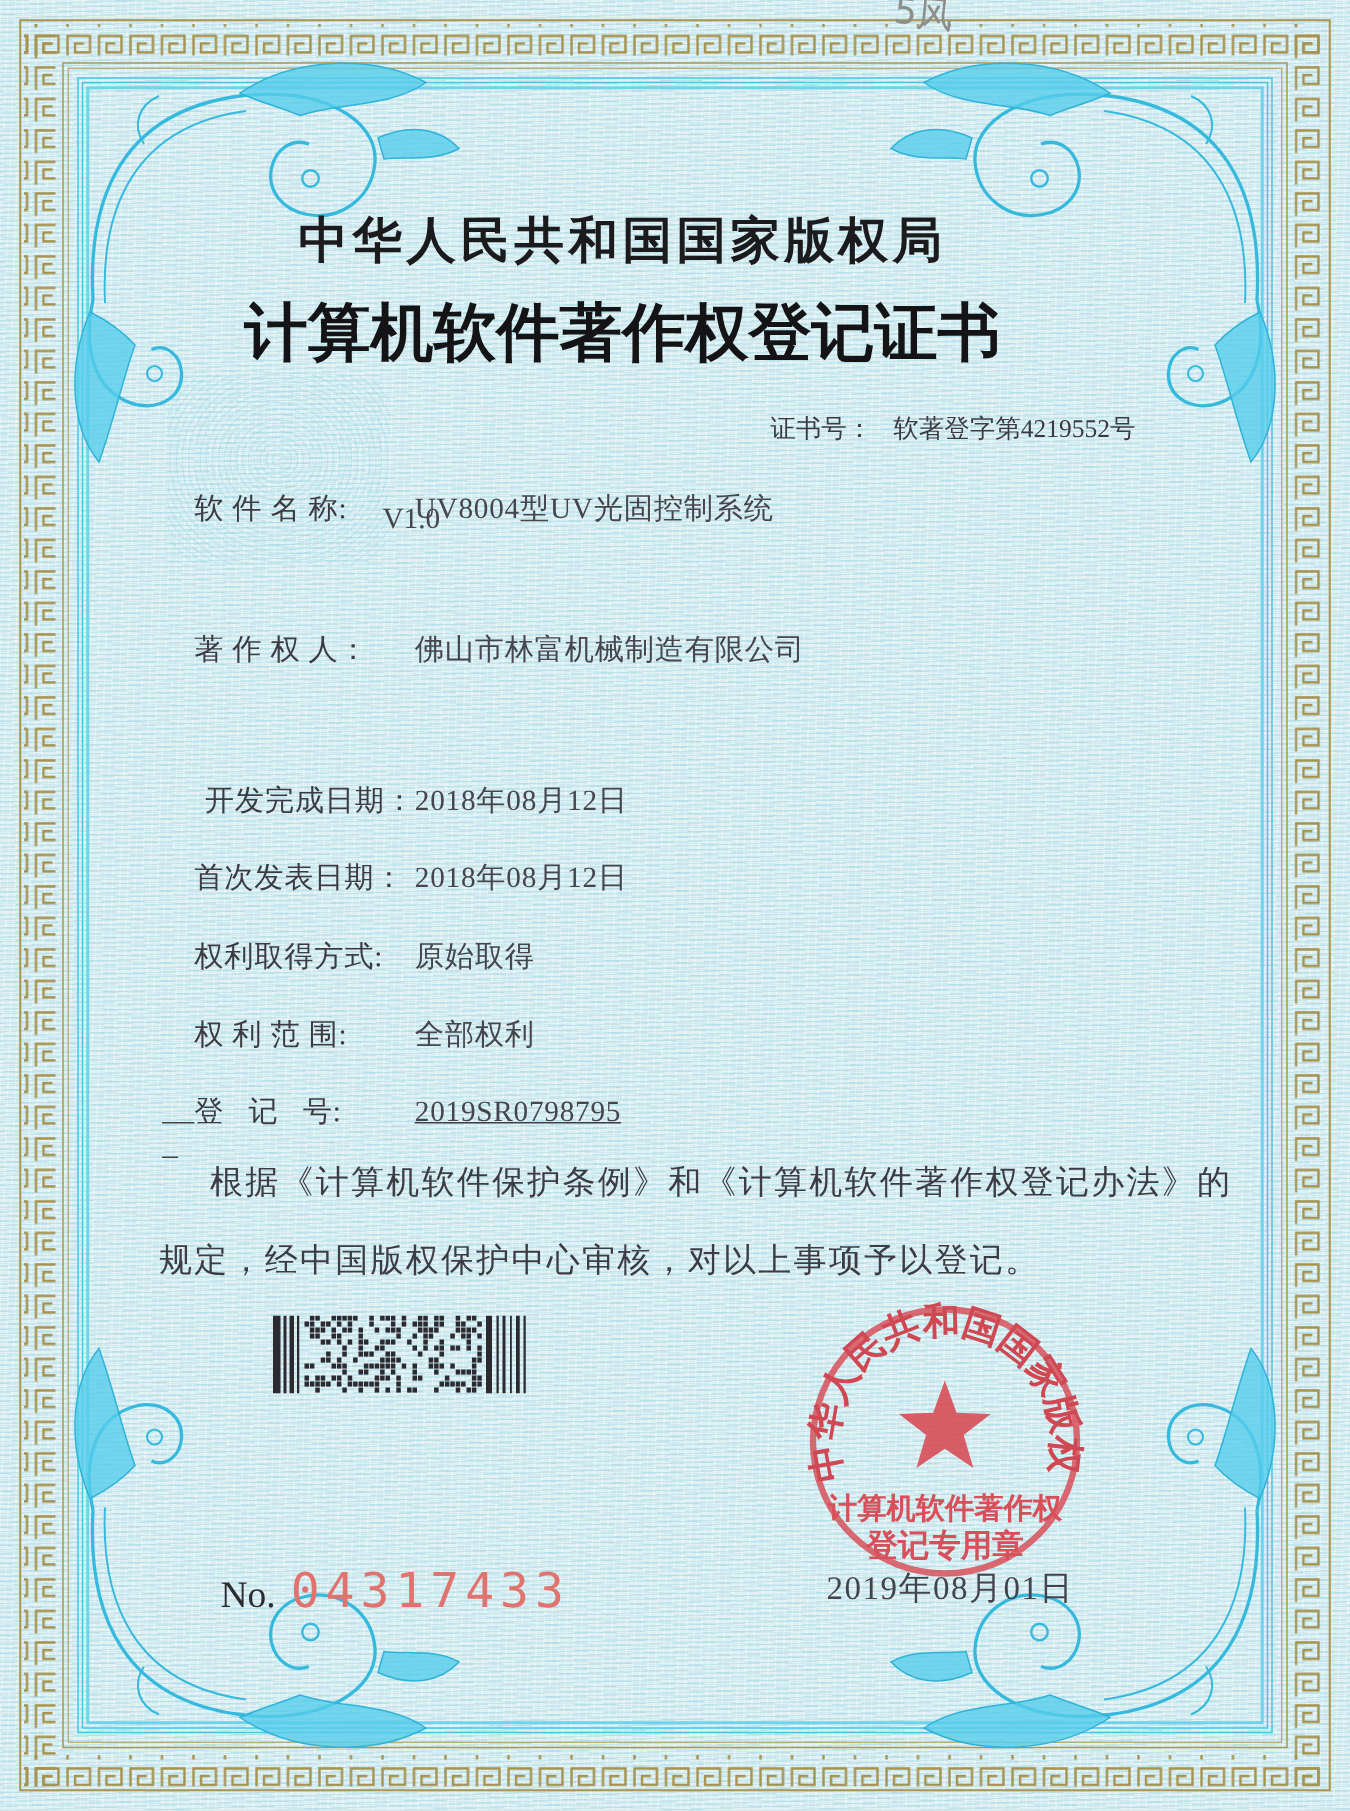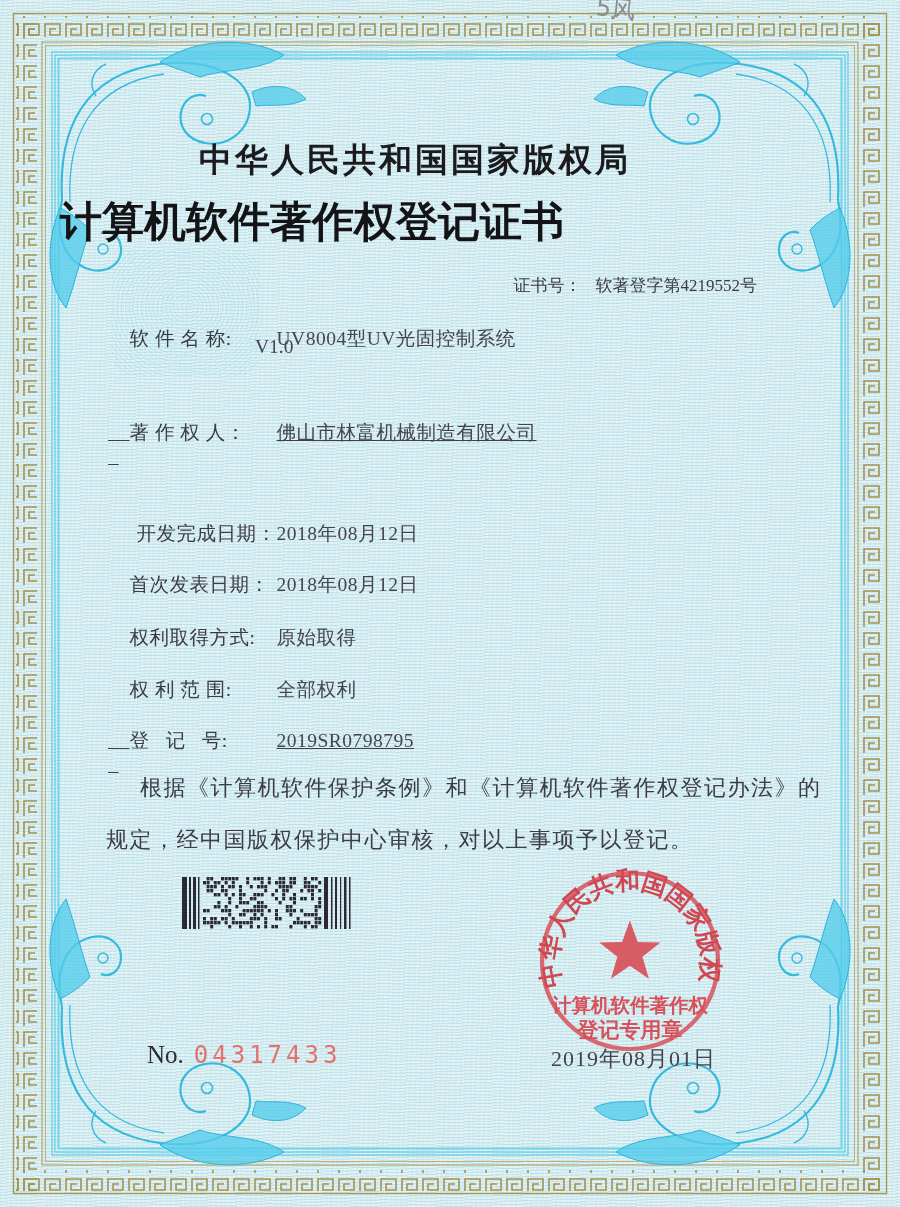--- a/index.html
+++ b/index.html
@@ -28,56 +28,57 @@
     z-index:4;
   }
   .authority{
     left:60px;right:130px;top:138px;
     text-align:center;
     font-size:33px;font-weight:bold;color:#1b1b1e;
     letter-spacing:3px;
   }
   .main-title{
     left:60px;right:130px;top:194px;
+    text-align:center;
     font-size:42px;font-weight:bold;color:#141417;
     letter-spacing:0px;
   }
   .cert-line{
     right:143px;top:274px;
     font-size:17px;color:#3a3a42;
   }
   .cert-line .lbl{margin-right:14px;}
   .watermark{
     left:112px;top:250px;width:148px;height:126px;
     border-radius:22px;
     background:repeating-radial-gradient(ellipse at 50% 45%, rgba(108,202,228,.30) 0 1px, rgba(255,255,255,0) 1px 4px);
     opacity:.65;
     z-index:1;
   }
   .row{left:108px;font-size:19.5px;color:#3f3f47;letter-spacing:.5px;white-space:pre;}
   .row .lbl{display:inline-block;min-width:147px;color:#3b3b42;}
   .row .val{color:#45454d;}
   .r1{top:303px;} .r1b{top:336px;left:255px;font-size:19.5px;color:#45454d;}
-  .r2{top:397px;text-decoration:underline;} .r3{top:498px;text-align:right;} .r4{top:549px;}
+  .r2{top:397px;} .r3{top:498px;text-align:right;} .r4{top:549px;}
   .r5{top:602px;} .r6{top:654px;} .r7{top:705px;text-decoration:underline;}
   .stmt{font-size:22px;color:#3c3c44;letter-spacing:1.5px;}
   .stmt1{left:140px;top:773px;}
   .stmt2{left:106px;top:825px;}
   .barcode{left:178px;top:877px;width:178px;height:52px;}
   .barcode rect{fill:#2a2a30;}
   .seal-date{
     left:551px;top:1044px;
     font-size:22px;color:#43434b;letter-spacing:1px;
     z-index:2;
   }
   .seal-svg{left:508px;top:860px;z-index:3;opacity:.92;}
   .no-line{left:147px;top:1041px;font-size:25px;color:#2c2c32;z-index:2;}
   .no-line .num{
     font-family:"DejaVu Sans Mono",monospace;
-    color:#e0736d;letter-spacing:4px;margin-left:10px;font-size:24px;
+    color:#e0736d;letter-spacing:4px;margin-left:10px;font-size:32px;
   }
 </style>
 </head>
 <body>
 
 <div class="page">
 
   <svg class="frame-svg" width="900" height="1207" viewBox="0 0 900 1207">
     <defs>
       <pattern id="mk" patternUnits="userSpaceOnUse" width="21" height="21">

